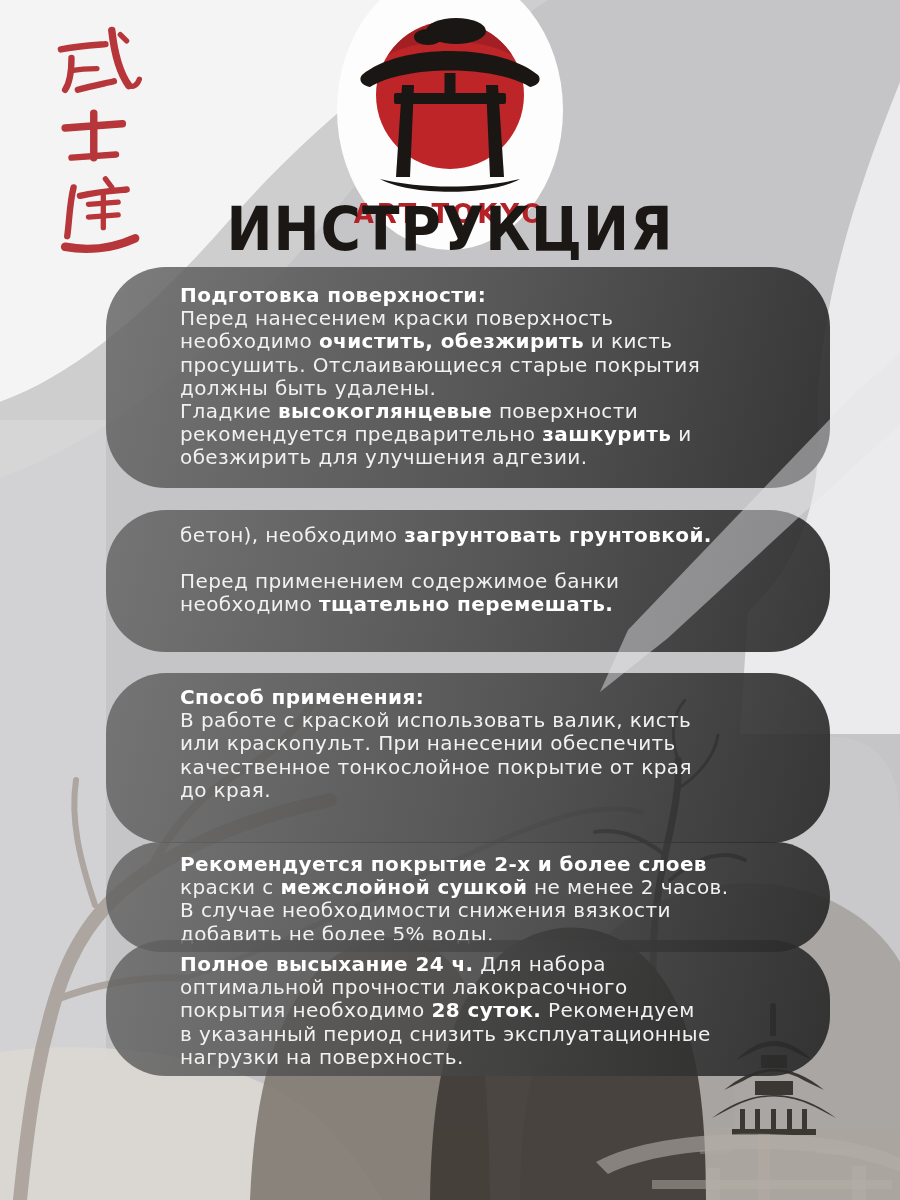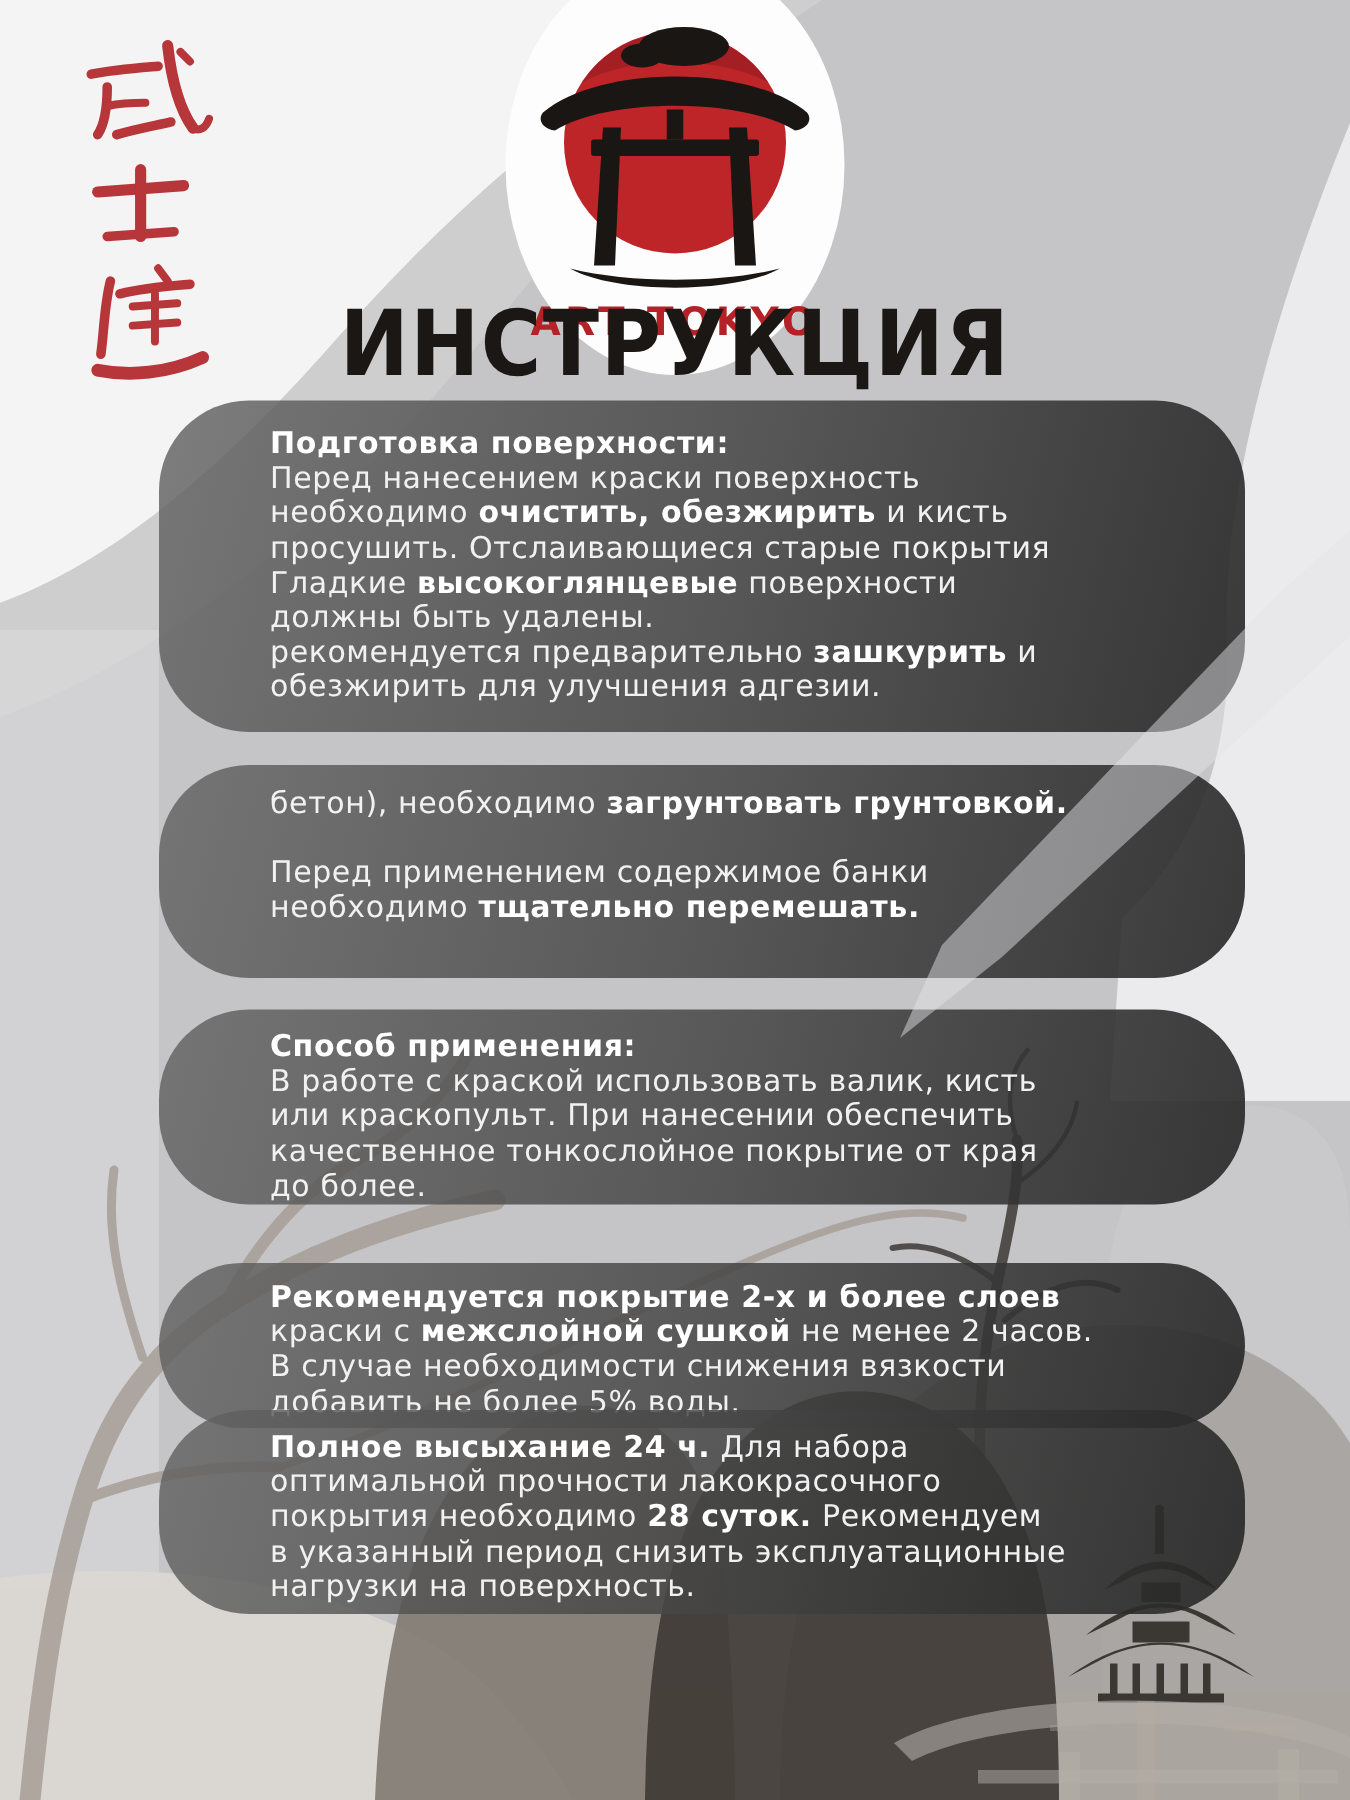--- a/index.html
+++ b/index.html
@@ -19,21 +19,21 @@
     transform:scaleY(1.1);transform-origin:center top;z-index:2;
   }
   .block{
     position:absolute;left:106px;width:724px;box-sizing:border-box;
     border-radius:60px;z-index:2;
     background:linear-gradient(104deg, rgba(99,99,99,.82) 0%, rgba(69,69,69,.86) 52%, rgba(38,38,38,.90) 100%);
     padding:14px 32px 0 74px;color:#f1f1f1;
   }
   .b1{top:267px;height:221px;padding-top:17px;}
   .b2{top:510px;height:142px;padding-top:14px;}
-  .b3{top:673px;height:130px;padding-top:13px;}
+  .b3{top:673px;height:170px;padding-top:13px;}
   .b4{top:842px;height:110px;padding-top:11px;}
   .b5{top:940px;height:136px;padding-top:13px;}
   .line{font-size:20px;line-height:23.2px;letter-spacing:.4px;white-space:nowrap;}
   .line.empty{height:23px;}
   .line strong{color:#ffffff;font-weight:700;}
   .logo-text{font-family:"DejaVu Sans","Liberation Sans",sans-serif;font-weight:bold;letter-spacing:3px;}
 </style>
 </head>
 <body>
 
@@ -146,37 +146,37 @@
     </svg>
   </div>
 
   <h1 class="title">ИНСТРУКЦИЯ</h1>
 
   <section class="block b1">
       <div class="line"><strong>Подготовка поверхности:</strong></div>
       <div class="line"><span>Перед нанесением краски поверхность</span></div>
       <div class="line"><span>необходимо </span><strong>очистить, обезжирить</strong><span> и кисть</span></div>
       <div class="line"><span>просушить. Отслаивающиеся старые покрытия</span></div>
+      <div class="line"><span>должны быть удалены.</span></div>
       <div class="line"><span>Гладкие </span><strong>высокоглянцевые</strong><span> поверхности</span></div>
-      <div class="line"><span>должны быть удалены.</span></div>
       <div class="line"><span>рекомендуется предварительно </span><strong>зашкурить</strong><span> и</span></div>
       <div class="line"><span>обезжирить для улучшения адгезии.</span></div>
     </section>
   <section class="block b2">
       <div class="line"><span>бетон), необходимо </span><strong>загрунтовать грунтовкой.</strong></div>
       <div class="line empty"></div>
       <div class="line"><span>Перед применением содержимое банки</span></div>
       <div class="line"><span>необходимо </span><strong>тщательно перемешать.</strong></div>
     </section>
   <section class="block b3">
       <div class="line"><strong>Способ применения:</strong></div>
       <div class="line"><span>В работе с краской использовать валик, кисть</span></div>
       <div class="line"><span>или краскопульт. При нанесении обеспечить</span></div>
       <div class="line"><span>качественное тонкослойное покрытие от края</span></div>
-      <div class="line"><span>до более.</span></div>
+      <div class="line"><span>до края.</span></div>
     </section>
   <section class="block b4">
       <div class="line"><strong>Рекомендуется покрытие 2-х и более слоев</strong></div>
       <div class="line"><span>краски с </span><strong>межслойной сушкой</strong><span> не менее 2 часов.</span></div>
       <div class="line"><span>В случае необходимости снижения вязкости</span></div>
       <div class="line"><span>добавить не более 5% воды.</span></div>
     </section>
   <section class="block b5">
       <div class="line"><strong>Полное высыхание 24 ч.</strong><span> Для набора</span></div>
       <div class="line"><span>оптимальной прочности лакокрасочного</span></div>

